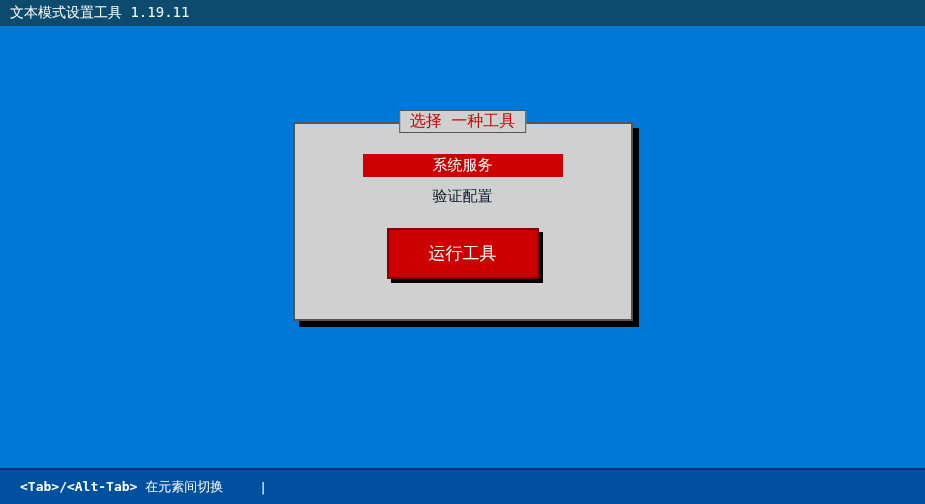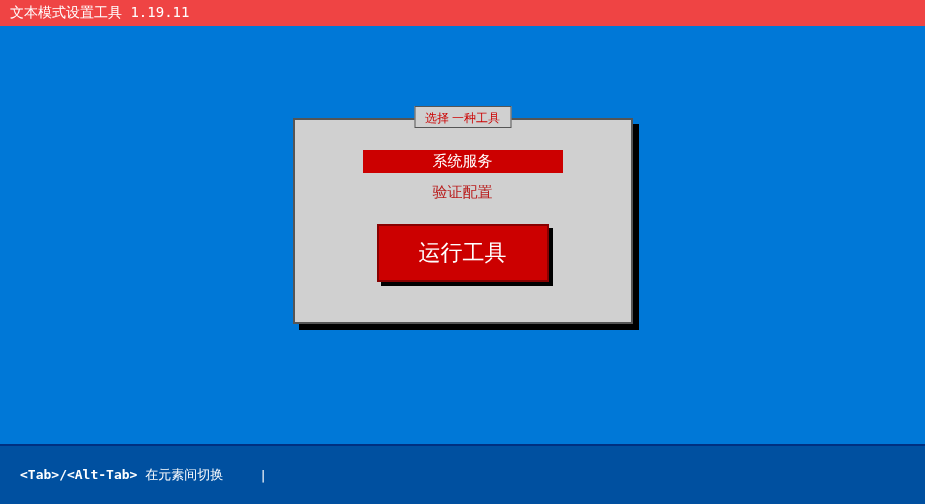--- a/index.html
+++ b/index.html
@@ -9,21 +9,21 @@
       height: 504px;
       background-color: #0078d7;
       font-family: 'SimHei', 'Microsoft YaHei', monospace;
       overflow: hidden;
       position: relative;
     }
 
     
     #header {
       width: 100%;
-      background-color: #ef4444;
+      background-color: #0c4a6e;
       color: #ffffff;
       font-size: 14px;
       padding: 4px 10px;
       display: flex;
       justify-content: space-between;
       align-items: center;
       font-family: monospace;
     }
 
     
@@ -51,22 +51,22 @@
       left: 50%;
       transform: translateX(-50%);
       background-color: #d0d0d0;
       padding: 0 10px;
       border: 1px solid #555;
       white-space: nowrap;
     }
 
     #dialog-title {
       color: #cc0000;
-      font-size: 12px;
-      font-family: Liberation Serif, serif;
+      font-size: 16px;
+      font-family: Liberation Mono, monospace;
     }
 
     
     #list-container {
       margin-bottom: 20px;
       display: flex;
       flex-direction: column;
       align-items: center;
       gap: 8px;
     }
@@ -80,53 +80,53 @@
       cursor: pointer;
     }
 
     .list-item.selected {
       background-color: #cc0000;
       color: #ffffff;
     }
 
     .list-item.normal {
       background-color: transparent;
-      color: #b91c1c;
+      color: #0f172a;
     }
 
     
     #buttons-row {
       display: flex;
       justify-content: center;
       gap: 30px;
       margin-top: 10px;
     }
 
     .action-button {
       background-color: #cc0000;
       color: #ffffff;
       border: 2px solid #880000;
       padding: 12px 40px;
-      font-size: 22px;
+      font-size: 17px;
       font-family: 'SimHei', 'Microsoft YaHei', monospace;
       cursor: pointer;
       box-shadow: 4px 4px 0px #000000;
       min-width: 100px;
       text-align: center;
     }
 
     
     #footer {
       position: absolute;
       bottom: 0;
       width: 100%;
       background-color: #0050a0;
       color: #ffffff;
       font-size: 13px;
-      padding: 20px 20px;
+      padding: 8px 20px;
       display: flex;
       align-items: center;
       gap: 36px;
       font-family: monospace;
       border-top: 2px solid #003080;
     }
 
     .footer-key {
       font-weight: bold;
     }

